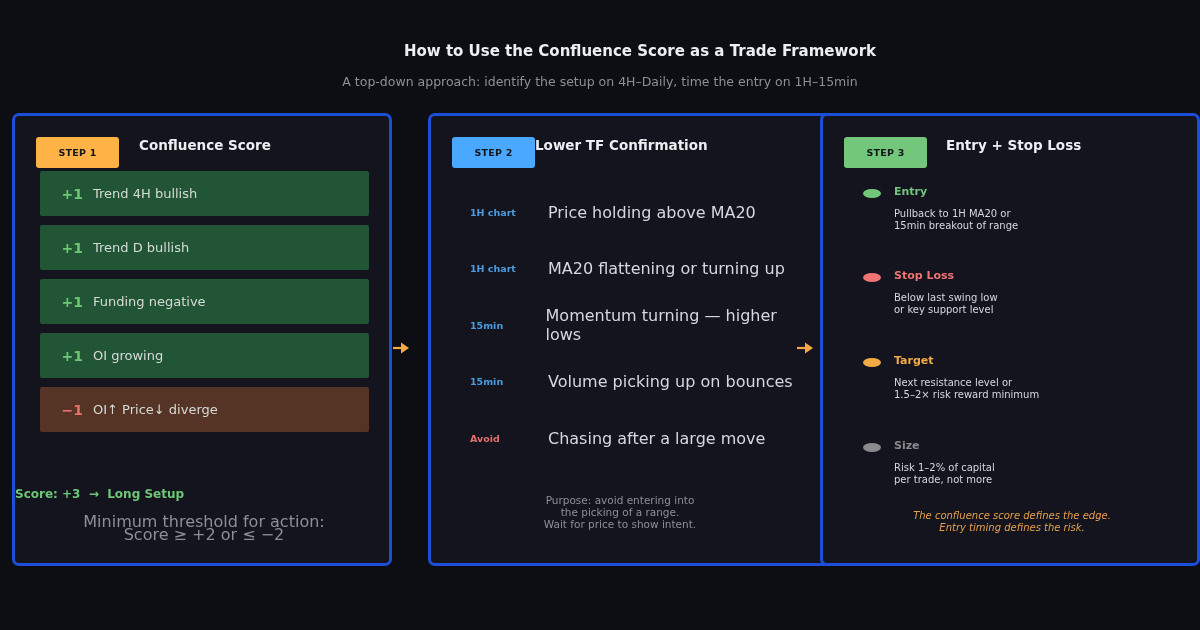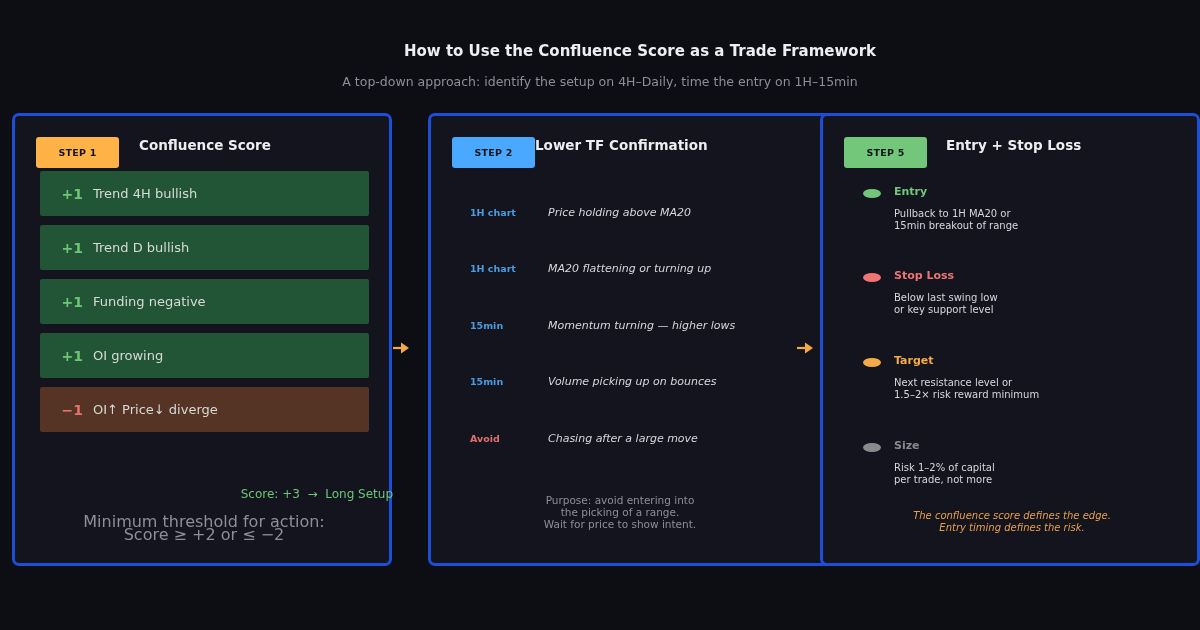--- a/index.html
+++ b/index.html
@@ -48,39 +48,39 @@
     .score-row.pos { background: #225536; }
     .score-row.neg { background: #553325; }
     .score-val {
       width: 53px; text-align: right; padding-right: 10px;
       font-size: 14px; font-weight: bold;
     }
     .score-row.pos .score-val { color: #6ec776; }
     .score-row.neg .score-val { color: #e8716d; }
     .score-label { font-size: 13px; color: #d6dbd6; }
     .score-summary {
-      position: absolute; top: 371px; left: 0; width: 378px; text-align: right;
-      font-size: 12px; font-weight: normal; color: #6ec776; white-space: pre;
+      position: absolute; top: 371px; left: 0; width: 378px; text-align: left;
+      font-size: 12px; font-weight: bold; color: #6ec776; white-space: pre;
     }
     .threshold {
       position: absolute; top: 400px; left: 0; width: 378px; text-align: center;
       font-size: 16px; color: #8d8f98; line-height: 12.5px;
     }
 
     
     .conf-row {
       position: absolute; left: 0; width: 378px; height: 20px;
       display: flex; align-items: center;
     }
     .conf-tag {
       width: 117px; padding-left: 39px;
       font-size: 9.5px; font-weight: bold; color: #4a9be0;
     }
     .conf-tag.avoid { color: #e06f6f; }
-    .conf-text { font-size: 11px; color: #d6d8de; font-style: italic; }
+    .conf-text { font-size: 16px; color: #d6d8de; }
     .purpose {
       position: absolute; top: 378px; left: 0; width: 378px; text-align: center;
       font-size: 10.5px; color: #8d8f98; line-height: 12px;
     }
 
     
     .es-item { position: absolute; left: 0; width: 378px; }
     .es-dot {
       position: absolute; left: 40px; top: 4px; width: 18px; height: 9px;
       border-radius: 50%;
@@ -177,21 +177,21 @@
     <div>Wait for price to show intent.</div>
   </div>
 </div>
 
 <svg class="arrow" style="left:796px;" viewBox="0 0 18 14">
   <path d="M1 7 H10" stroke="#f5a942" stroke-width="2.2"></path>
   <path d="M9 1.5 L17 7 L9 12.5 Z" fill="#f5a942"></path>
 </svg>
 
 <div class="panel p3">
-  <div class="step-badge" style="left:21px;background:#72c77a;">STEP 5</div>
+  <div class="step-badge" style="left:21px;background:#72c77a;">STEP 3</div>
   <div class="panel-title" style="left:123px;">Entry + Stop Loss</div>
 
   <div class="es-item" style="top:69px;">
     <span class="es-dot" style="background:#72c77a;"></span>
     <span class="es-label" style="color:#72c77a;">Entry</span>
     <span class="es-desc">Pullback to 1H MA20 or
 15min breakout of range</span>
   </div>
   <div class="es-item" style="top:153px;">
     <span class="es-dot" style="background:#ef7474;"></span>

